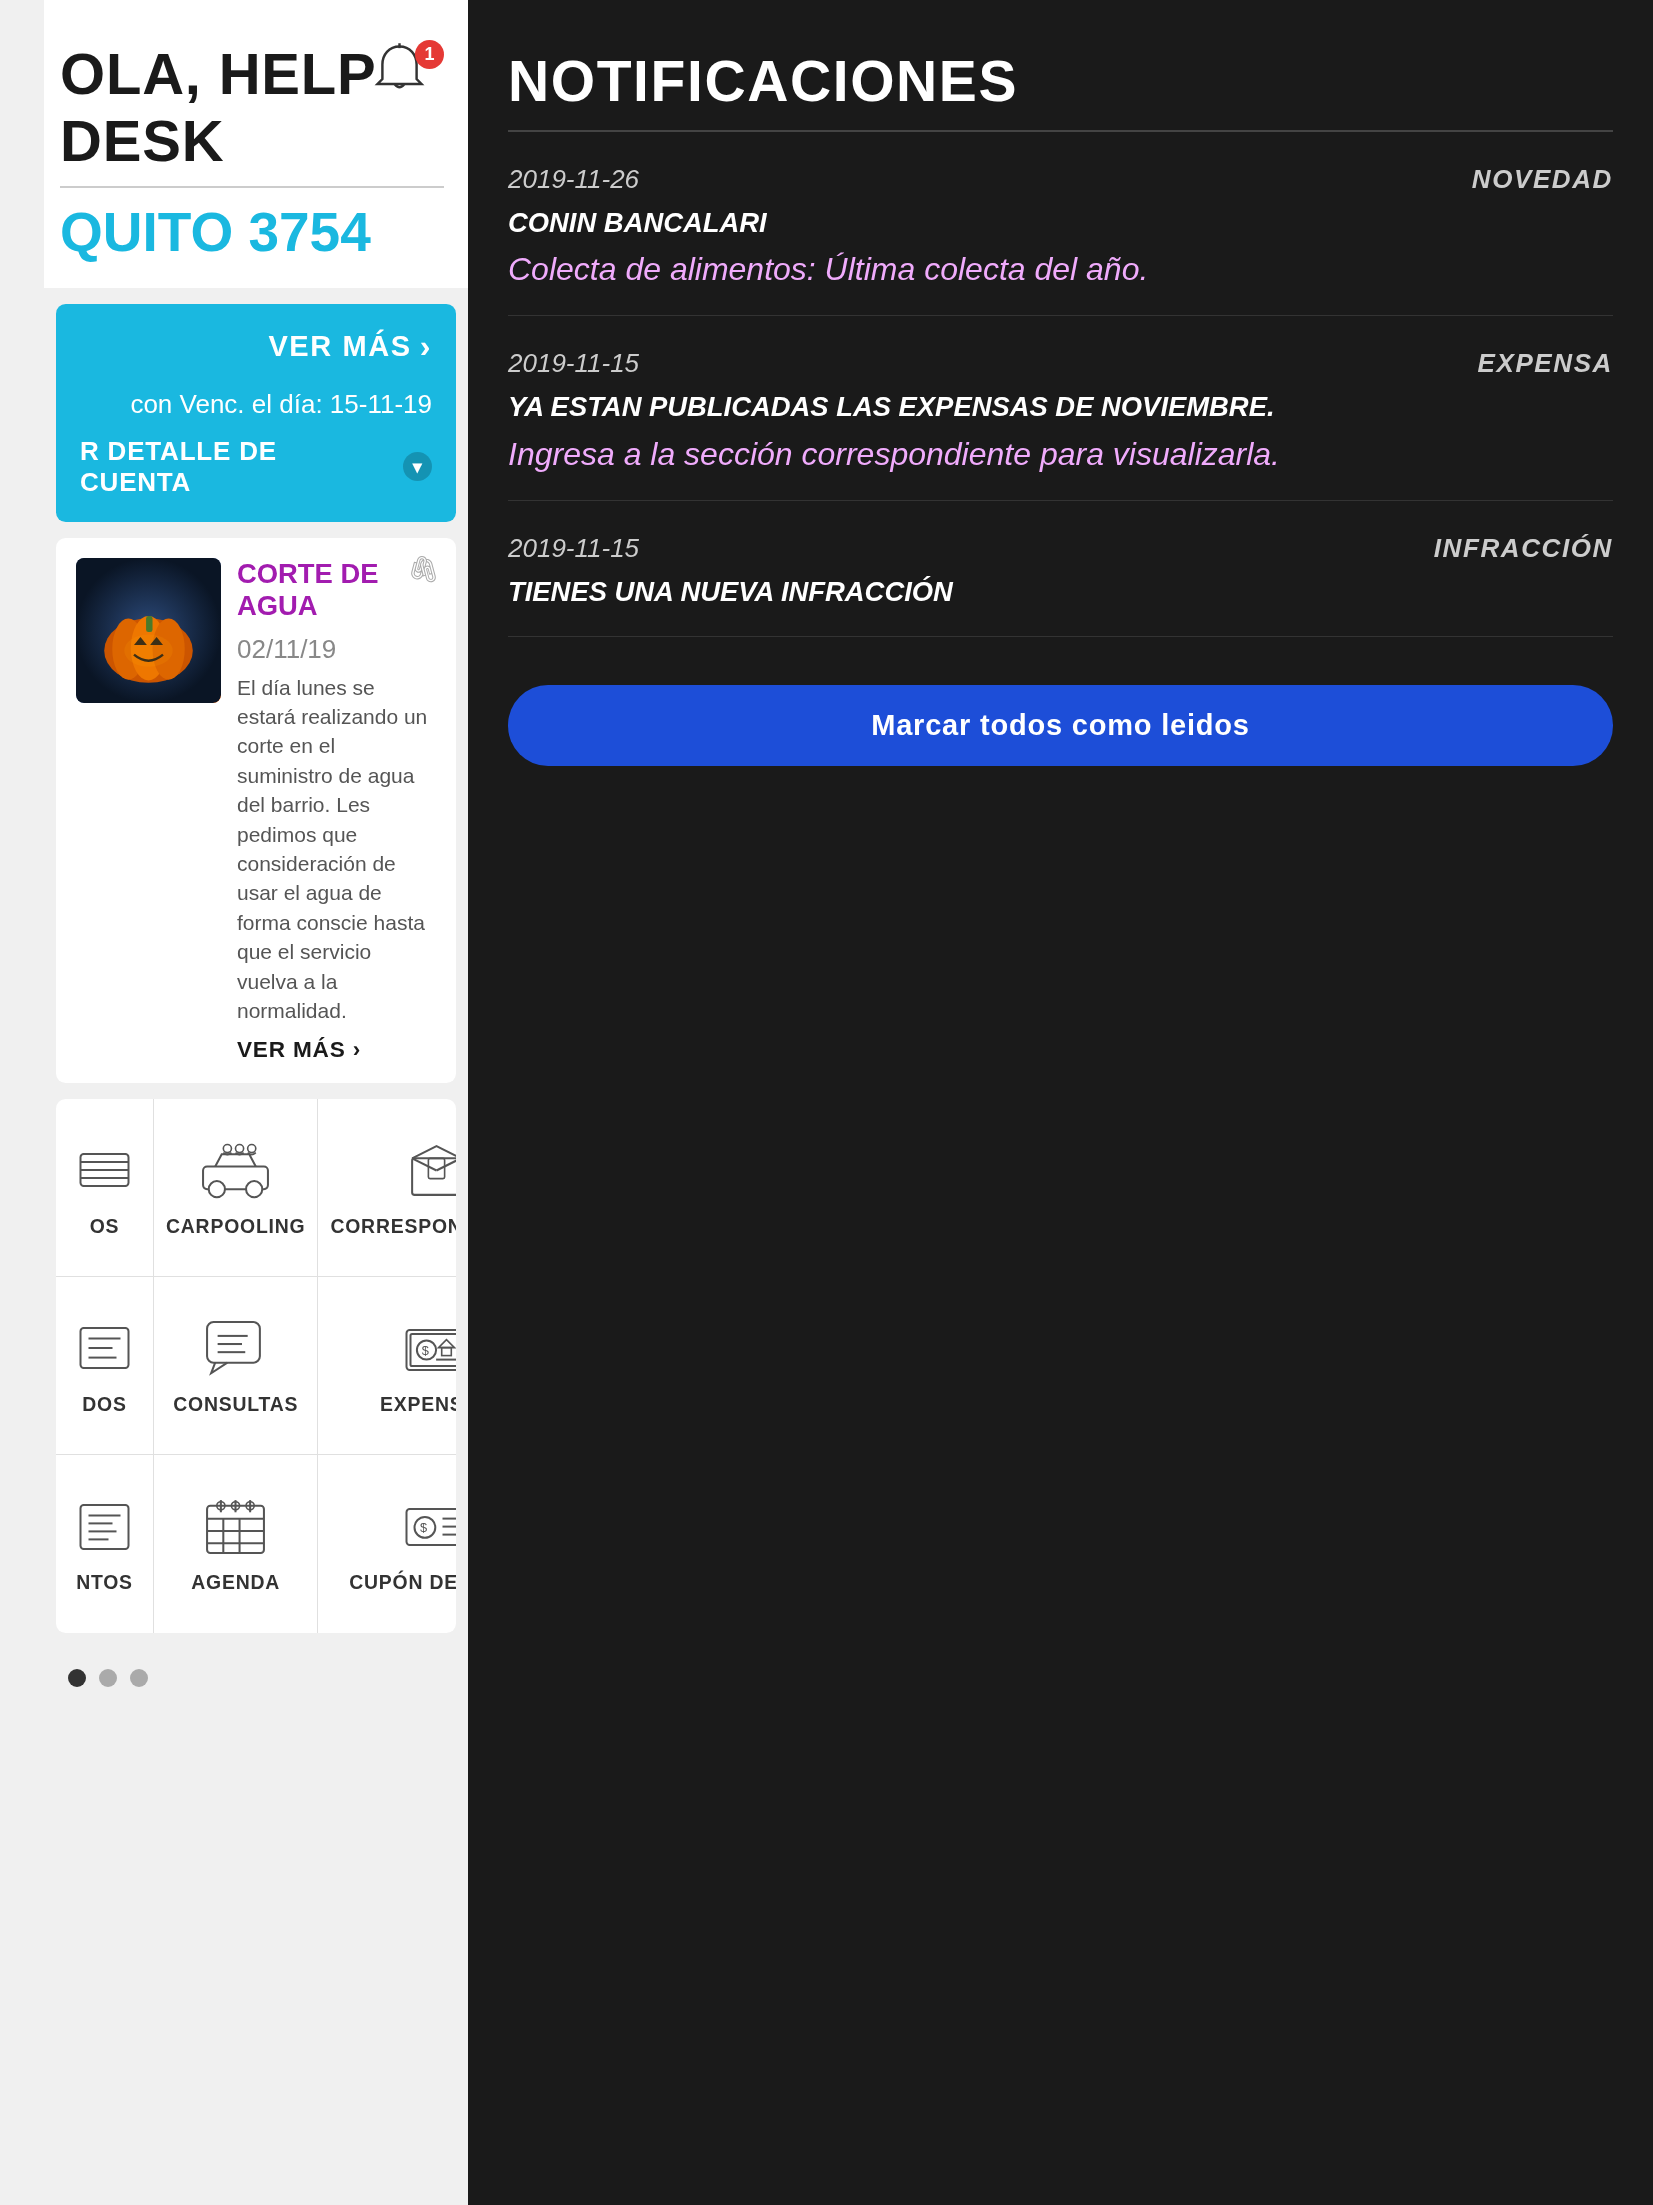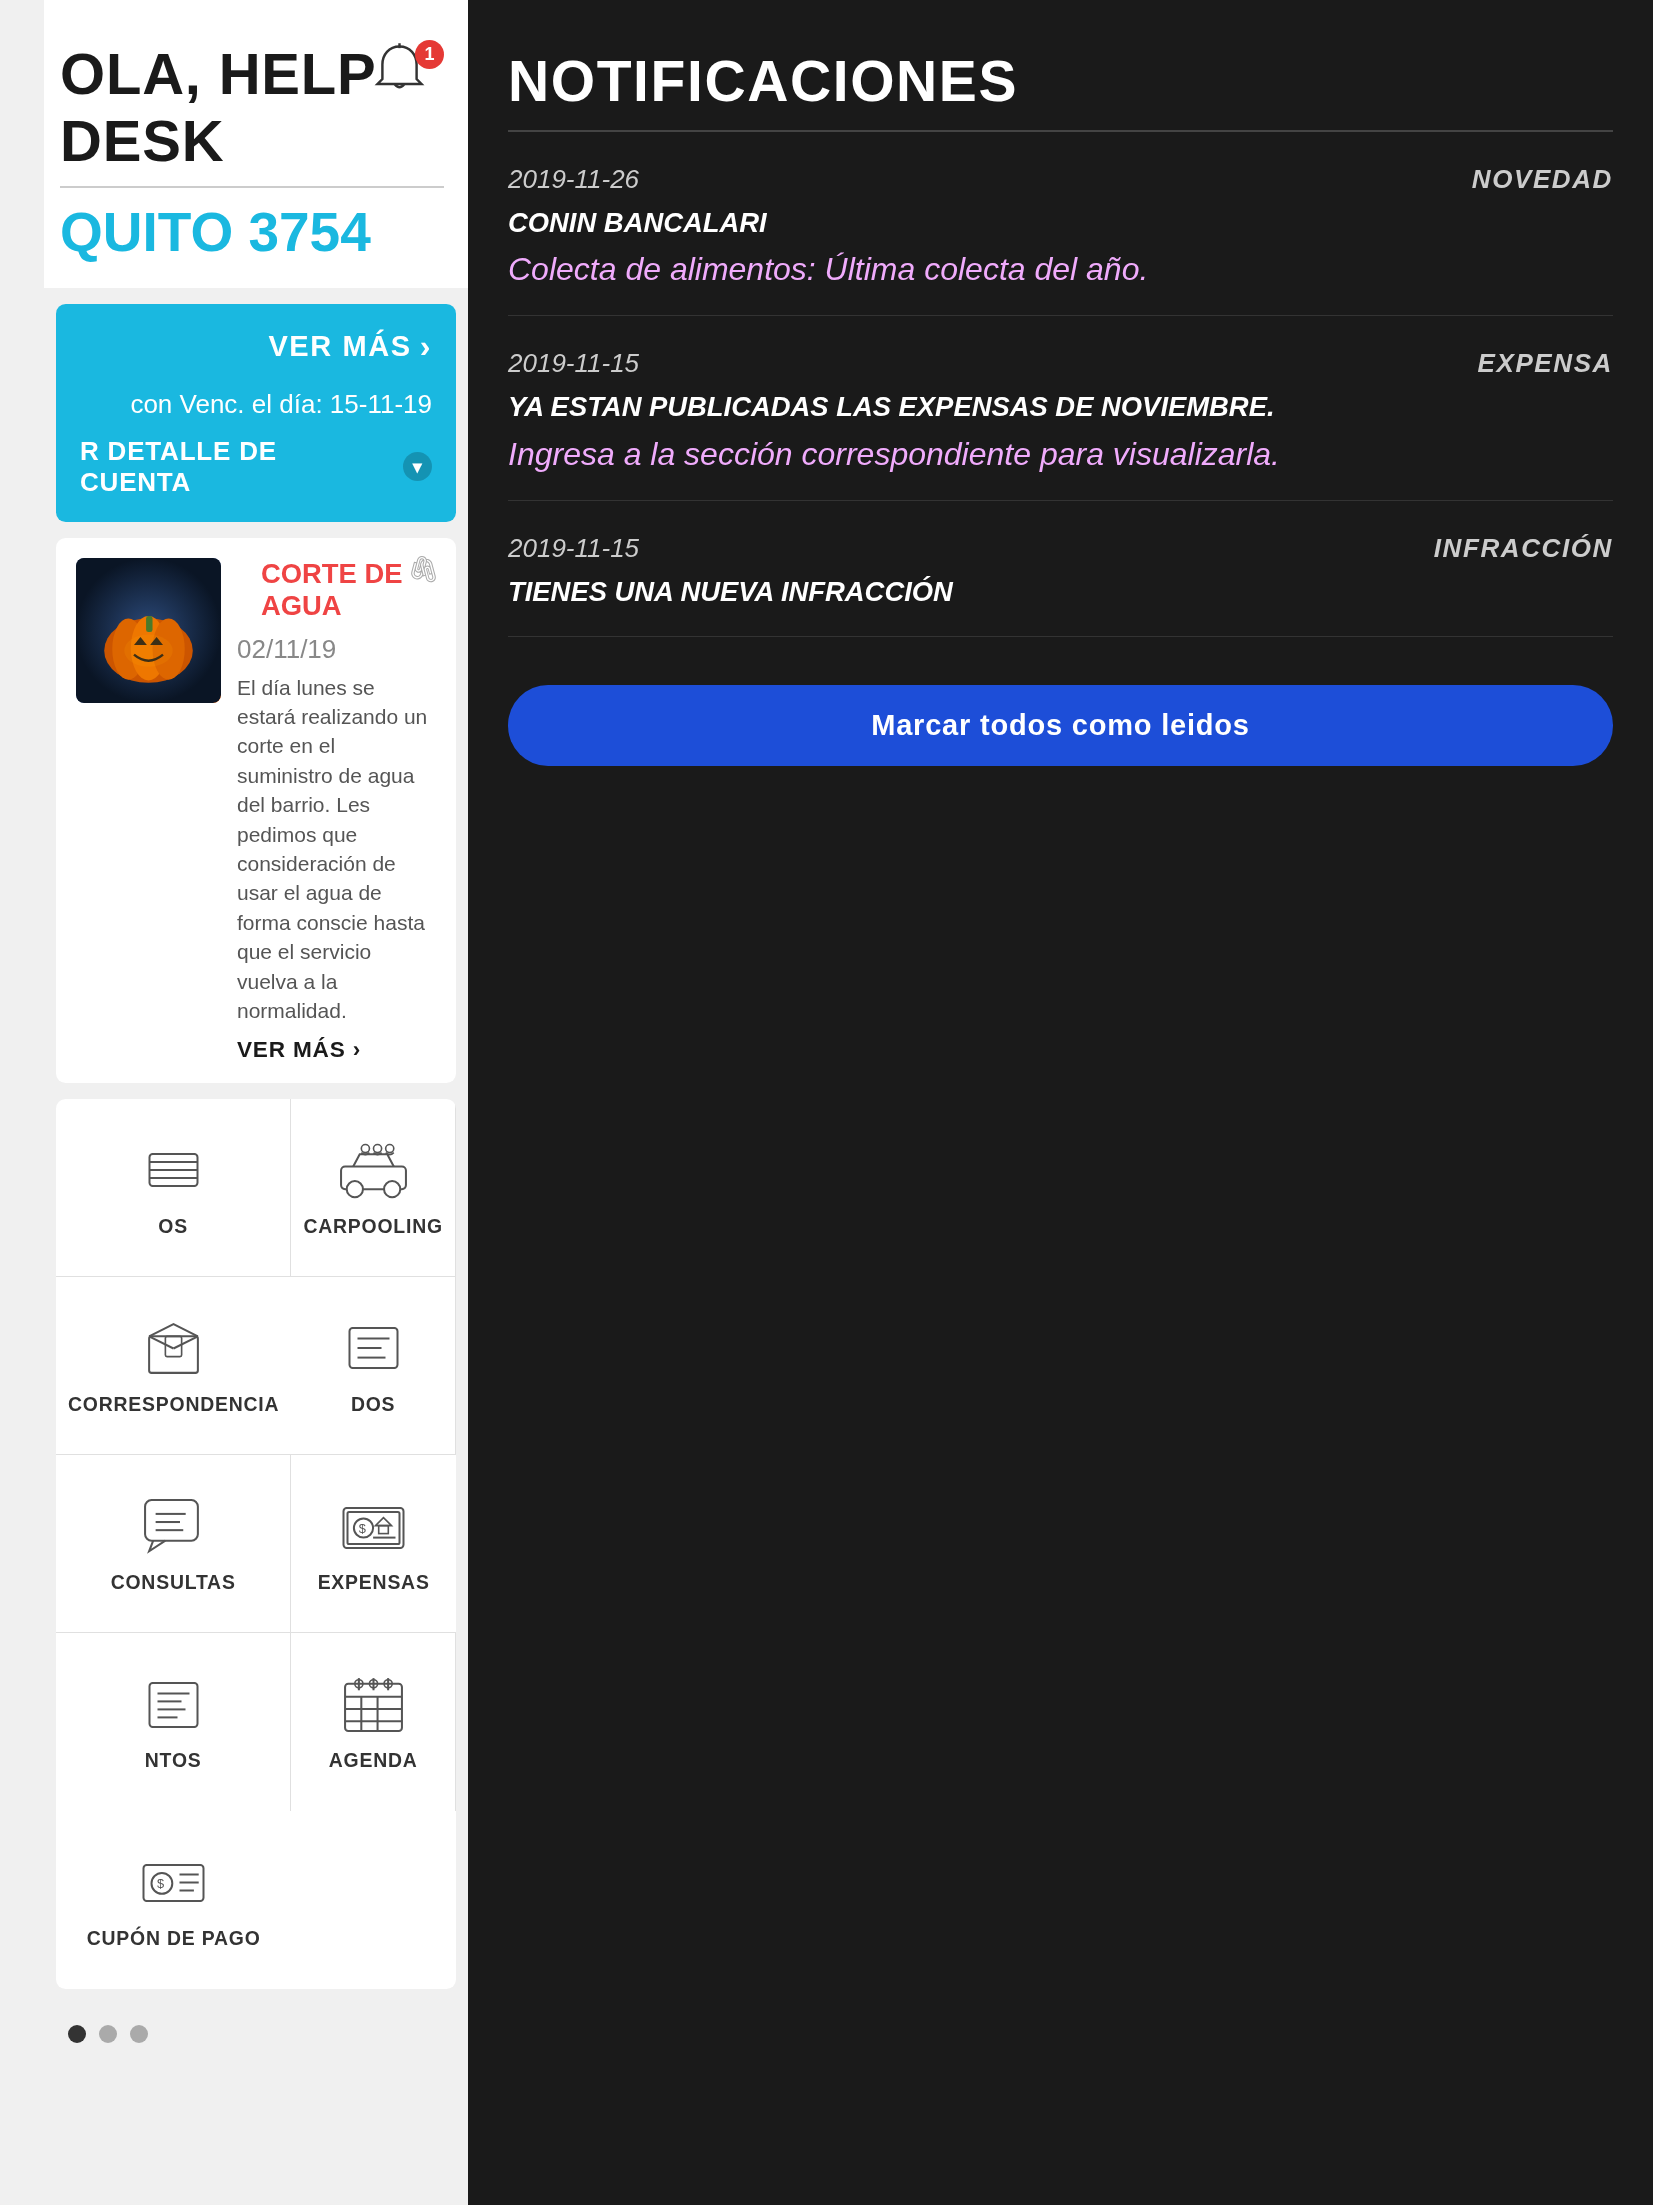--- a/index.html
+++ b/index.html
@@ -144,23 +144,22 @@
       flex: 1;
     }
     .news-date {
       font-size: 26px;
       color: #888;
       margin-bottom: 8px;
     }
     .news-title {
       font-size: 27.4px;
       font-weight: 700;
-      color: #ef4444;
+      color: #a21caf;
       margin-bottom: 12px;
-      margin-left: 24px;
     }
     .news-body {
       font-size: 21px;
       color: #555;
       line-height: 1.4;
       margin-bottom: 12px;
     }
     .ver-mas-link {
       font-size: 22.6px;
       font-weight: 700;
@@ -177,21 +176,21 @@
 
     
     .grid-section {
       margin: 16px 12px;
       background: white;
       border-radius: 9.7px;
       overflow: hidden;
     }
     .grid-container {
       display: grid;
-      grid-template-columns: 1fr 1fr;
+      grid-template-columns: 1fr 1fr 1fr;
     }
     .grid-item {
       padding: 28px 12px;
       display: flex;
       flex-direction: column;
       align-items: center;
       justify-content: center;
       border-right: 0.8px solid #e0e0e0;
       border-bottom: 0.8px solid #e0e0e0;
       min-height: 178px;

